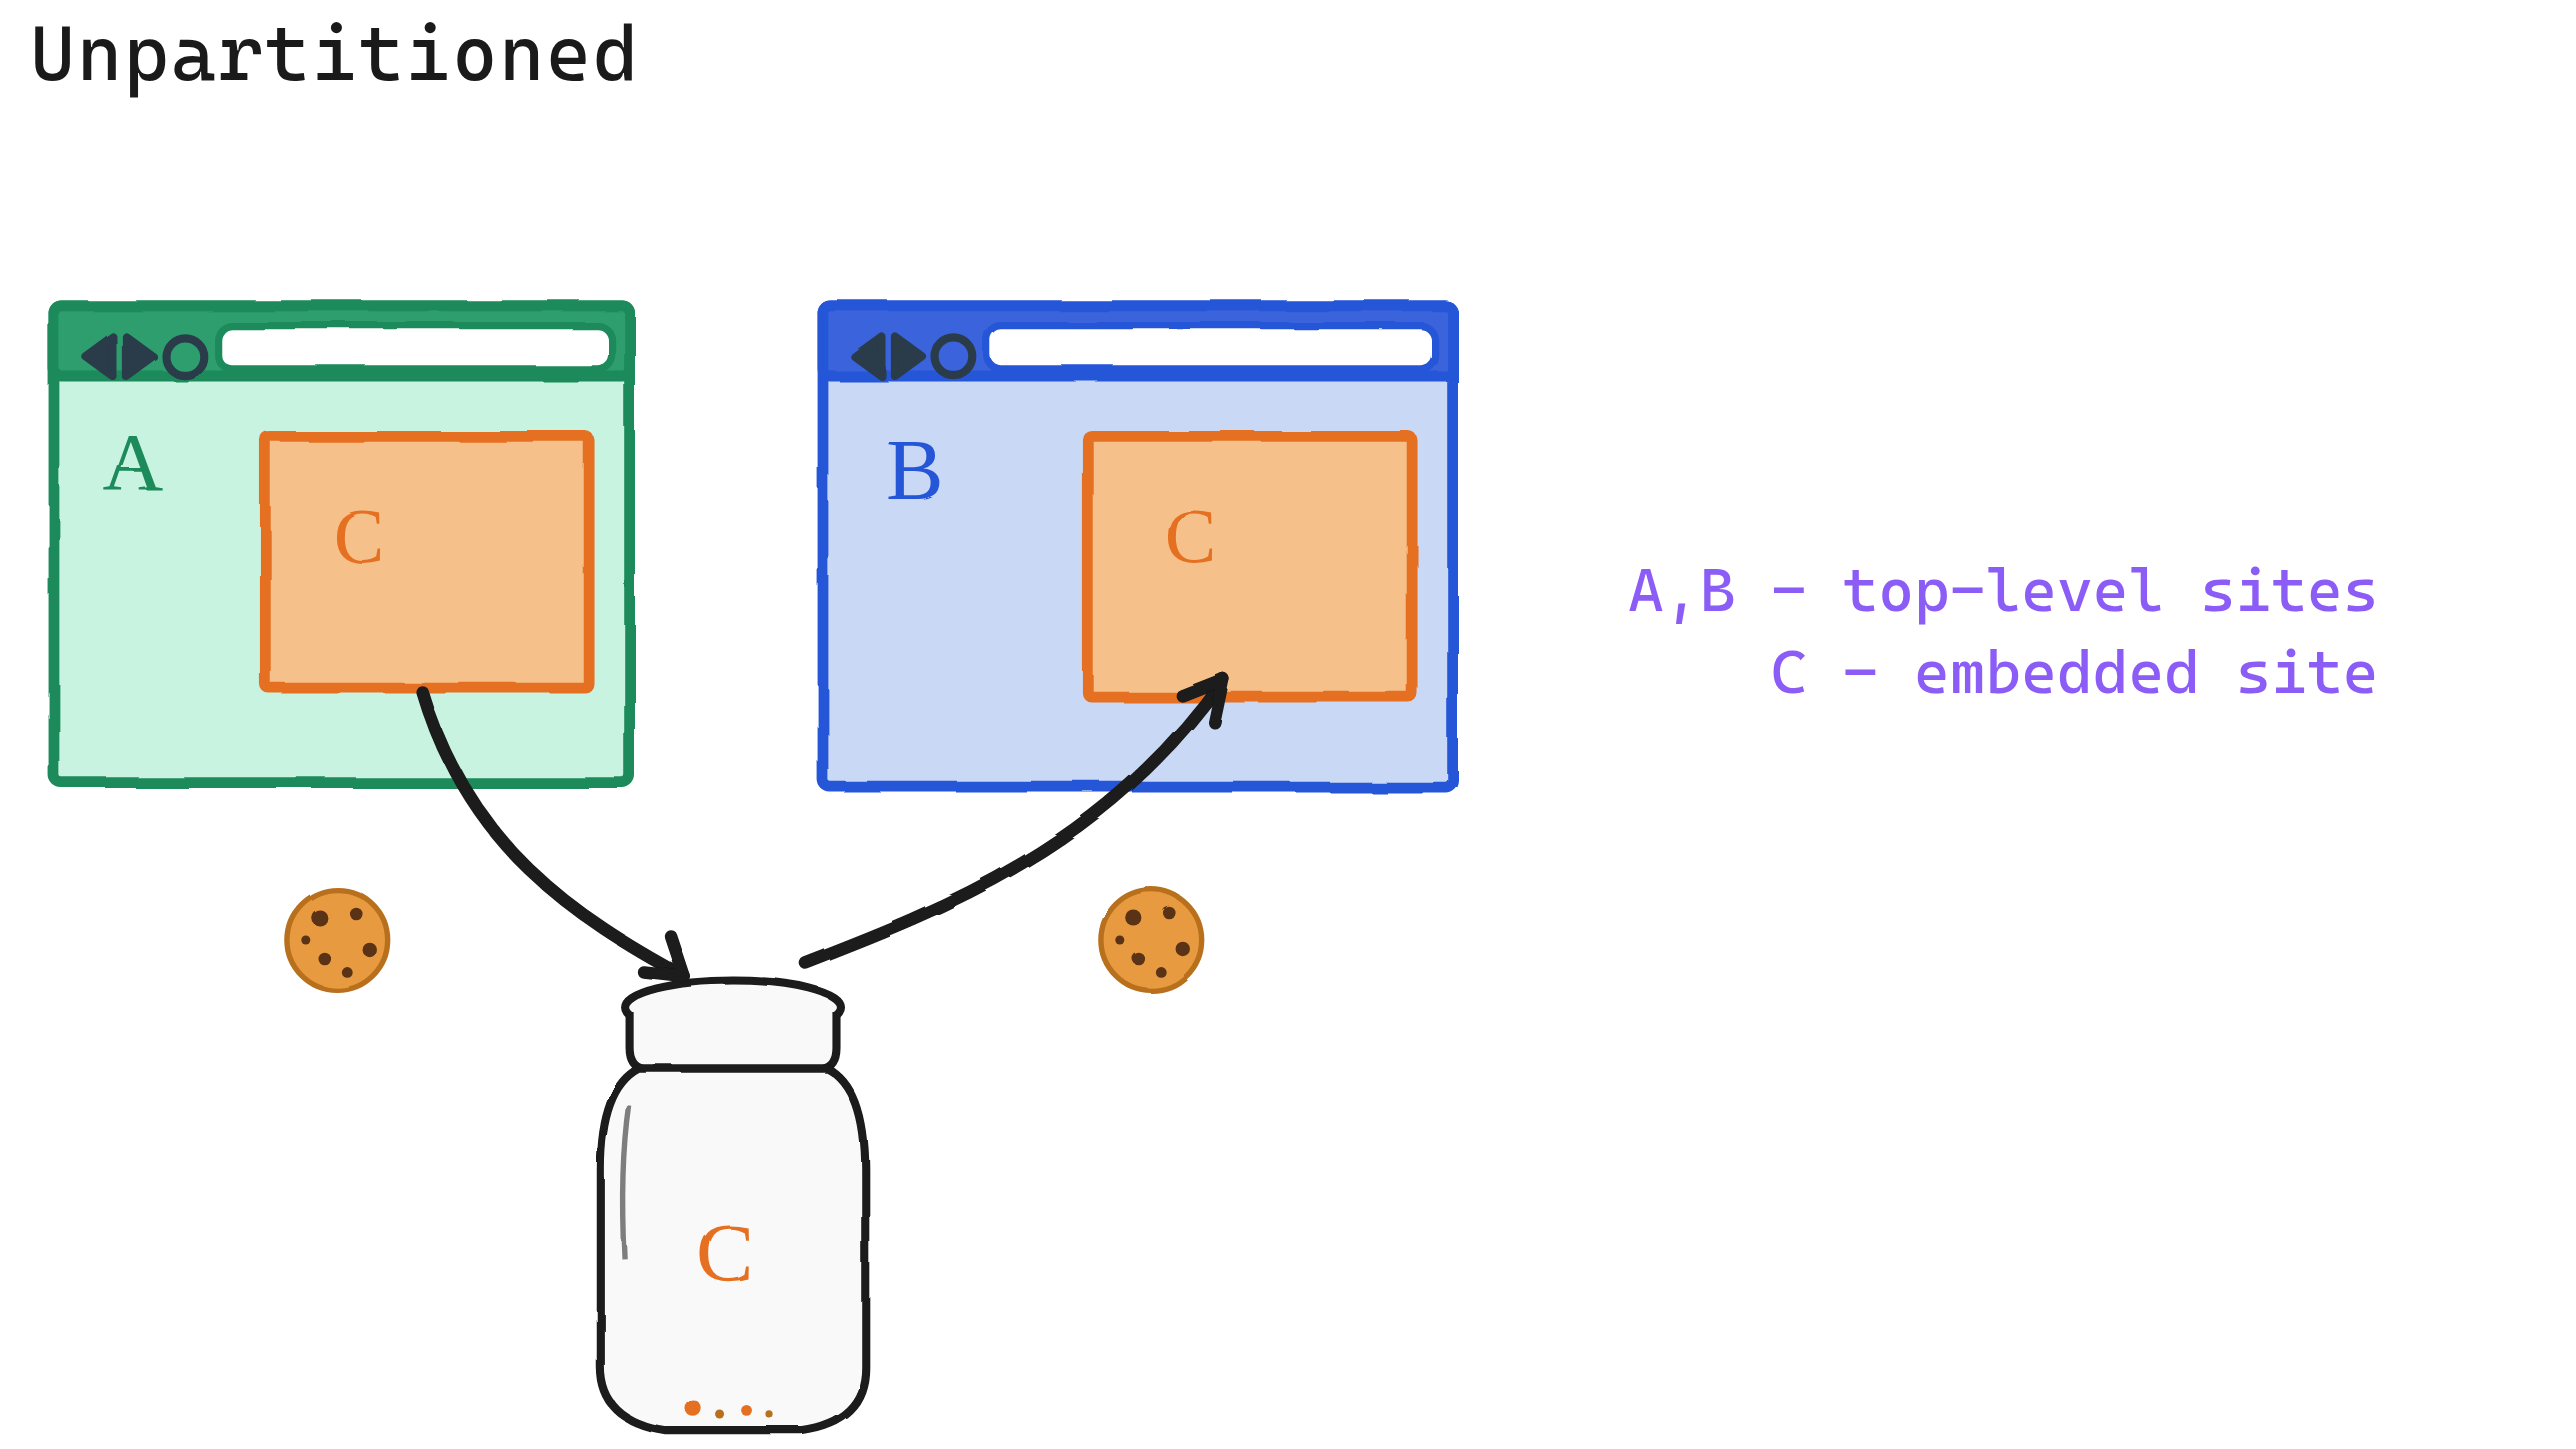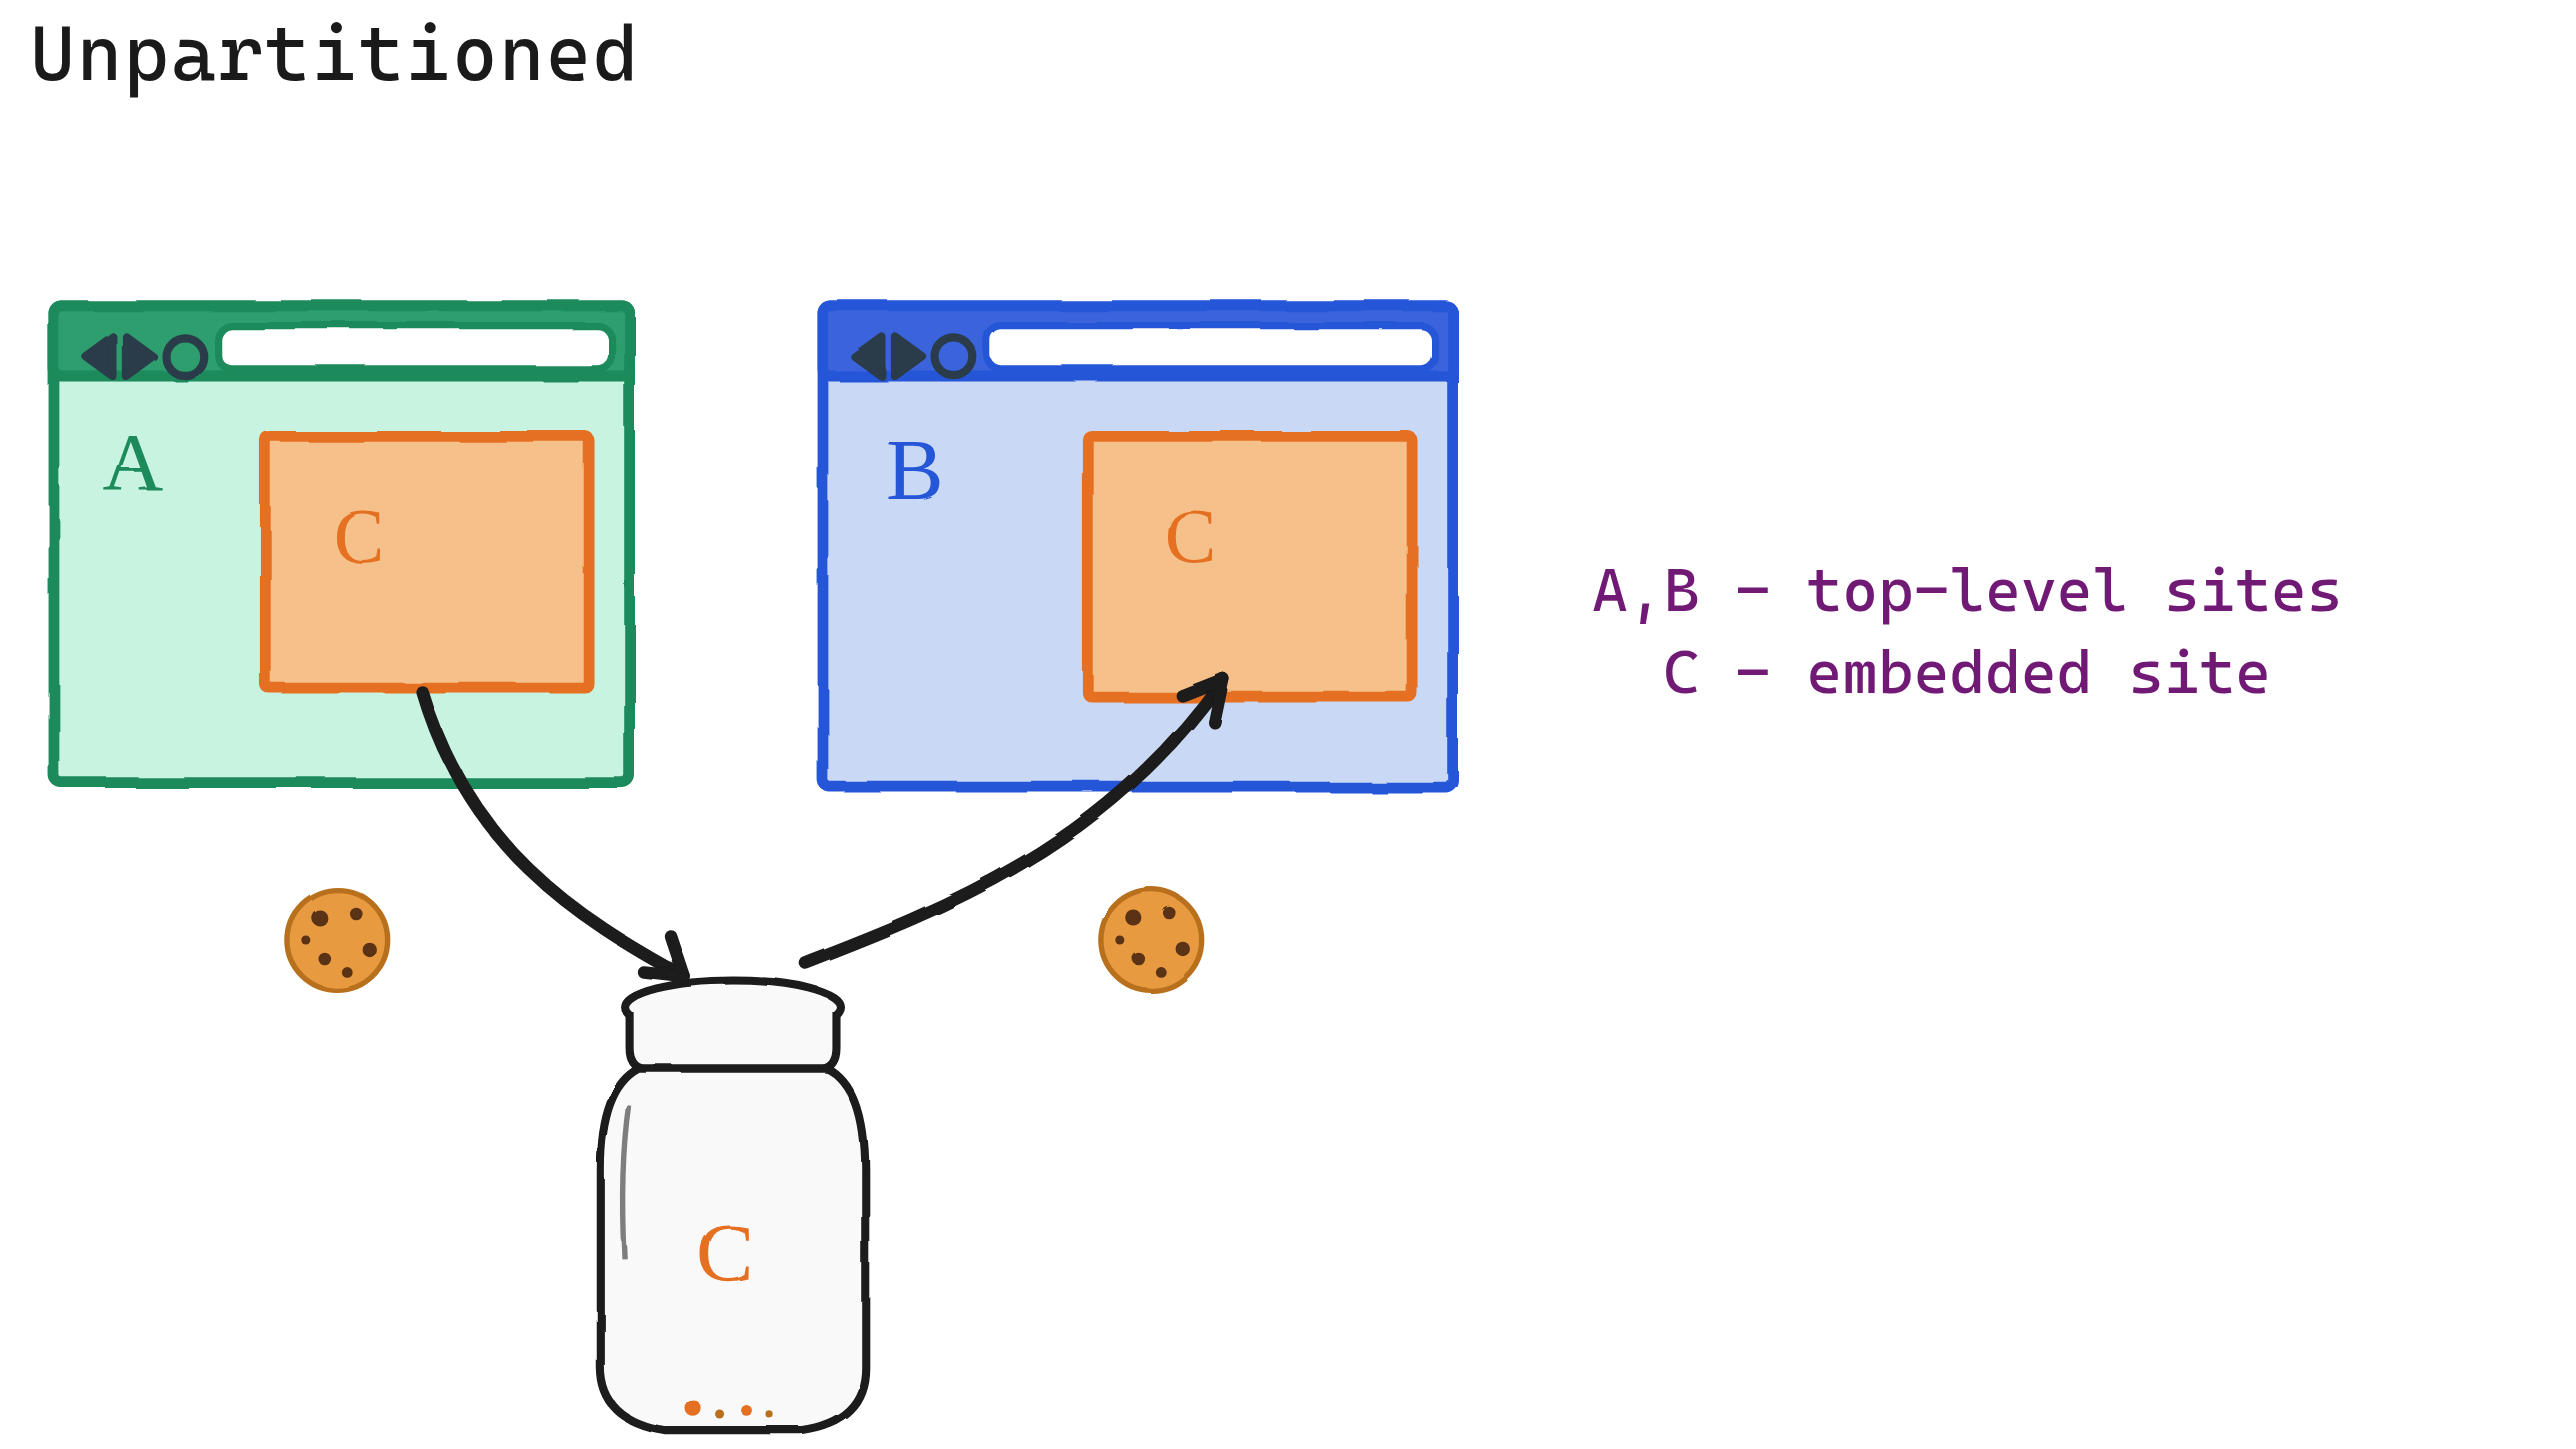--- a/index.html
+++ b/index.html
@@ -7,35 +7,36 @@
     padding: 0;
     width: 2576px;
     height: 1450px;
     background: #ffffff;
     font-family: ui-monospace, "SF Mono", "Cascadia Mono", Menlo, Consolas, monospace;
   }
   .stage {
     position: relative;
     width: 2576px;
     height: 1450px;
+    text-align: right;
   }
   .title {
     position: absolute;
     left: 30px;
     top: 9px;
     font-size: 77px;
     color: #1a1a1a;
     letter-spacing: 1.8px;
   }
   .legend {
     position: absolute;
-    left: 1592px;
+    left: 1628px;
     top: 549px;
     font-size: 61px;
-    color: #701a75;
+    color: #8b5cf6;
     line-height: 1.35;
     white-space: pre;
   }
   svg.canvas {
     position: absolute;
     left: 0;
     top: 0;
     width: 2576px;
     height: 1450px;
   }

